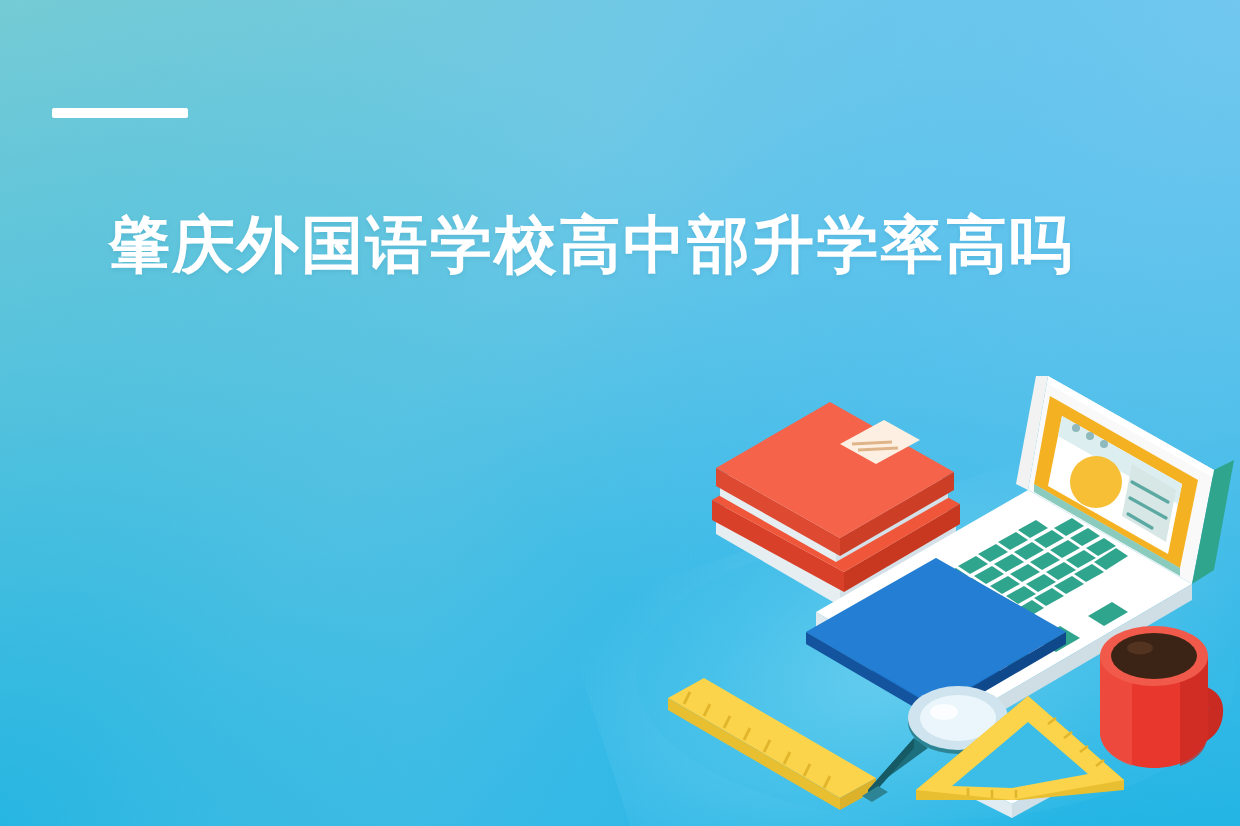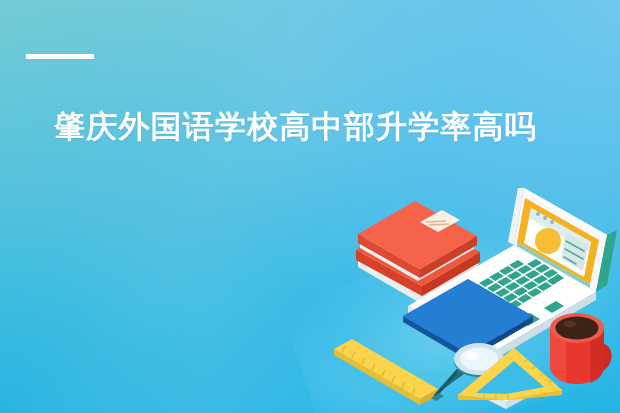--- a/index.html
+++ b/index.html
@@ -50,20 +50,21 @@
     left: 54px;
     top: 106px;
     width: 520px;
     color: #ffffff;
     font-size: 31px;
     font-weight: bold;
     letter-spacing: 1.2px;
     line-height: 40px;
     white-space: nowrap;
     text-shadow: 0 1px 2px rgba(0,80,120,0.10);
+    font-family: Liberation Mono, monospace;
   }
   .art {
     position: absolute;
     left: 318px;
     top: 188px;
     width: 302px;
     height: 225px;
   }
   .art svg { display: block; }
 </style>

